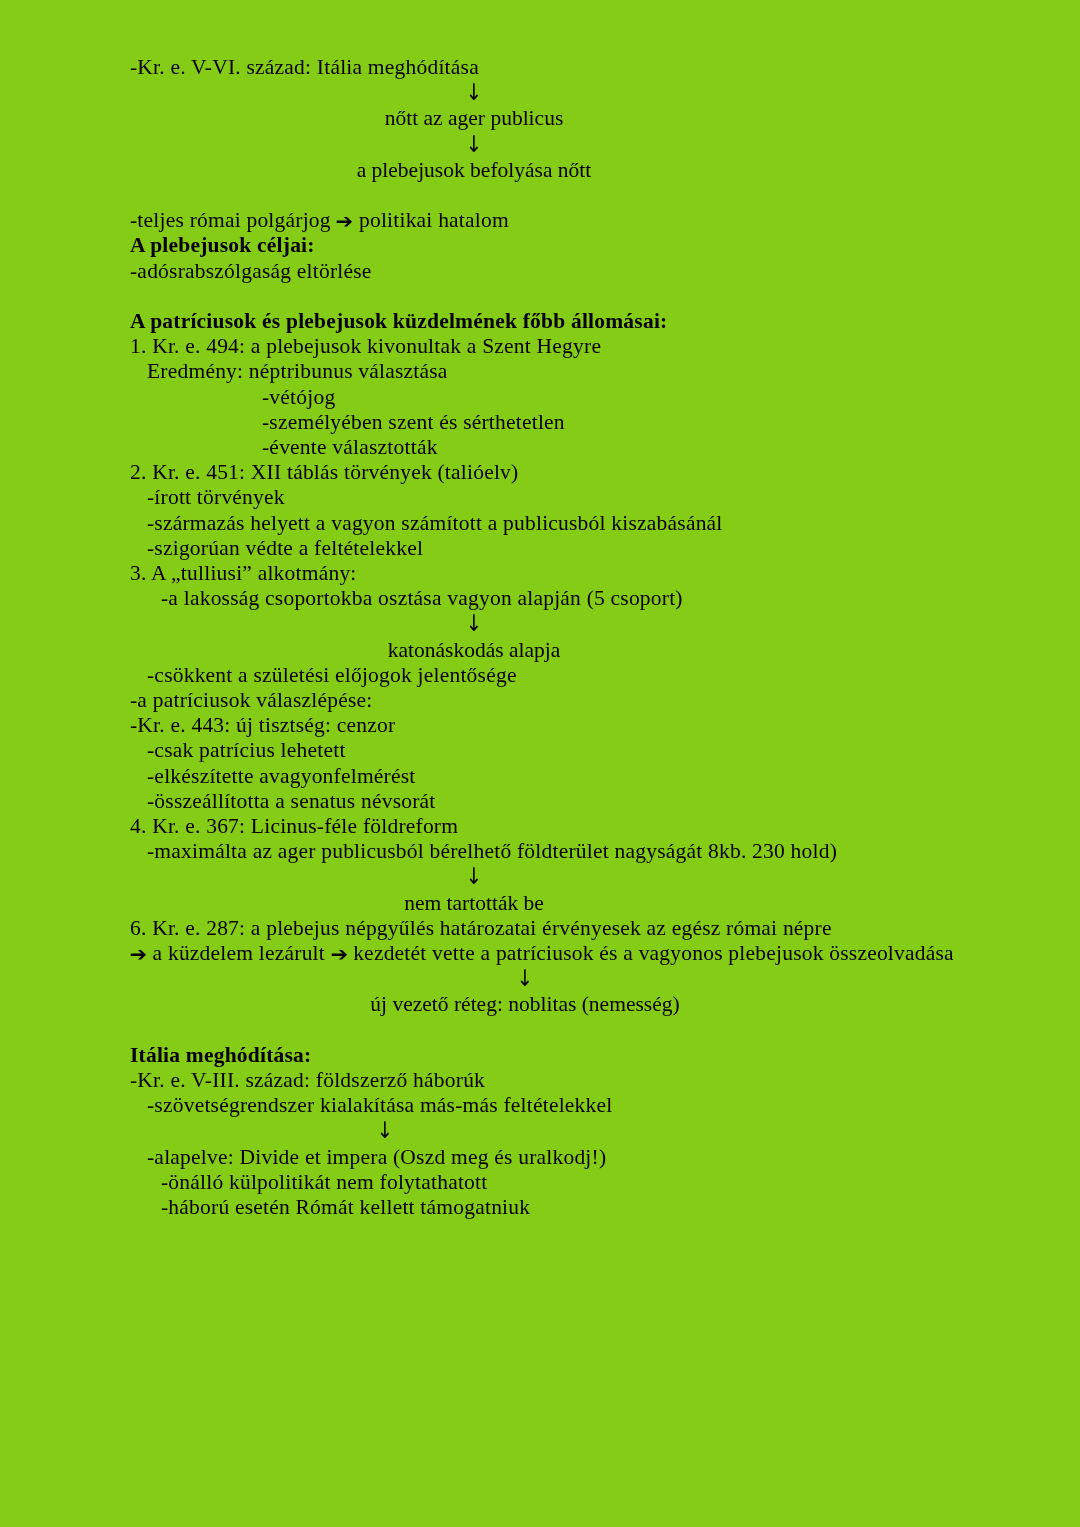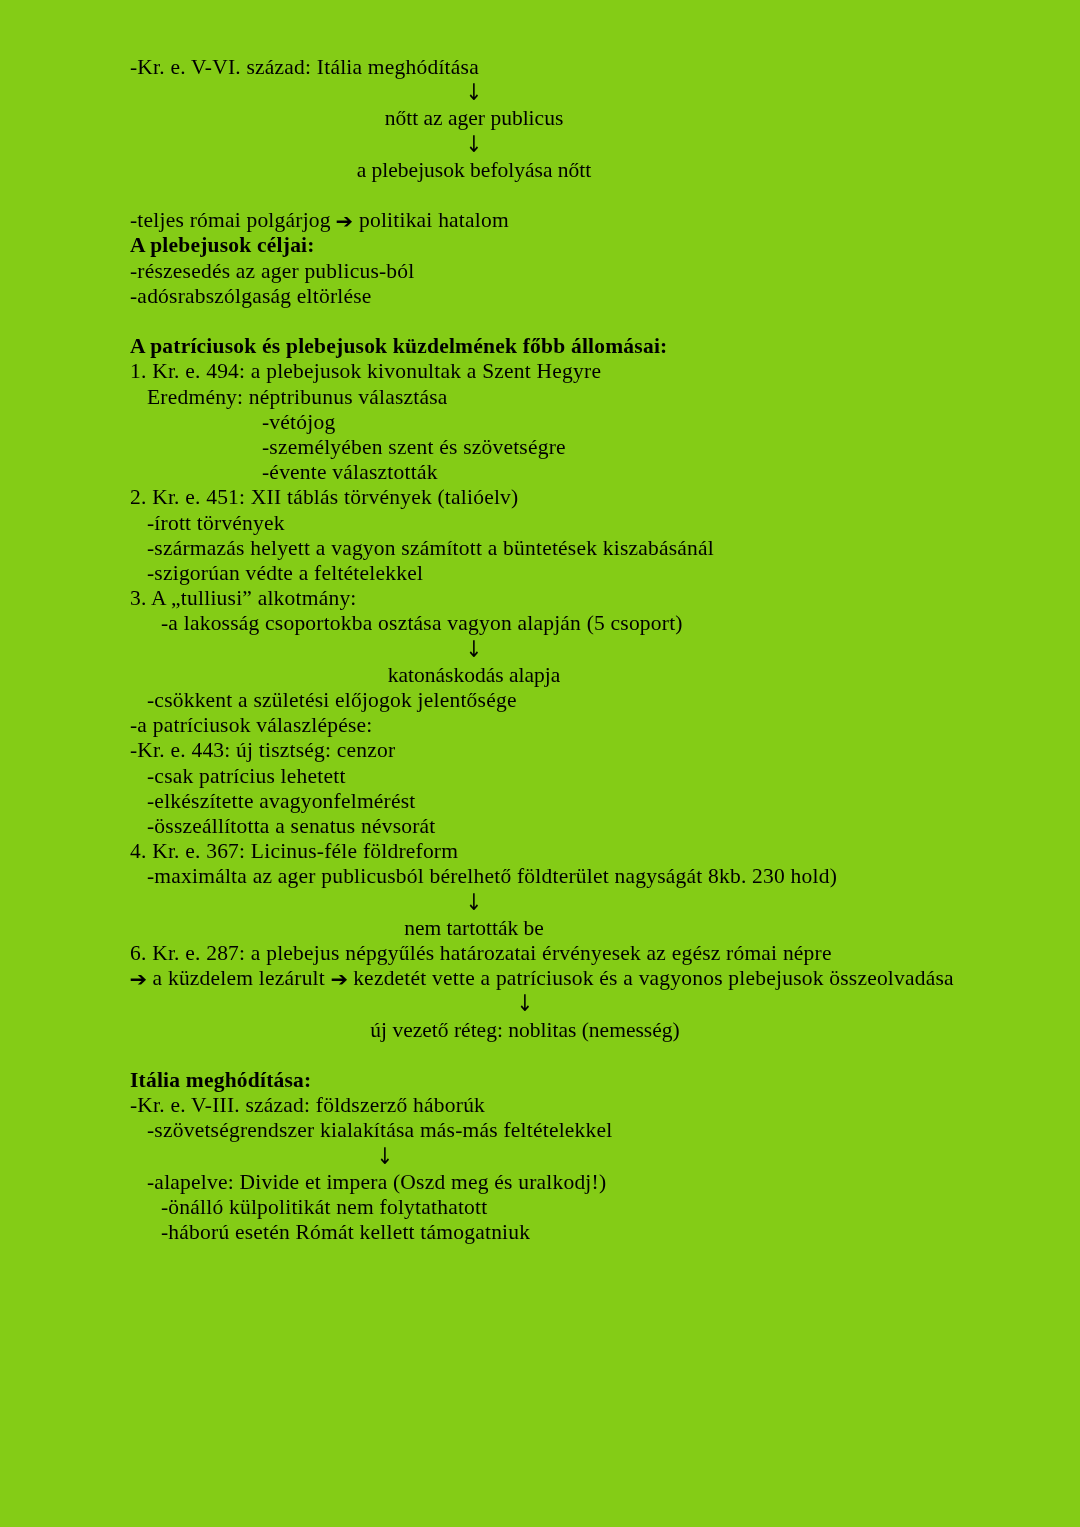--- a/index.html
+++ b/index.html
@@ -105,34 +105,33 @@
         <div class="line ind-0">-Kr. e. V-VI. század: Itália meghódítása</div>
         <div class="center-line mid"><span class="arrow-down">↓</span></div>
         <div class="center-line mid">nőtt az ager publicus</div>
         <div class="center-line mid"><span class="arrow-down">↓</span></div>
         <div class="center-line mid">a plebejusok befolyása nőtt</div>
       </div>
       <div class="spacer"></div>
       <div>
         <div class="line ind-0"><span>-teljes római polgárjog </span><span class="arrow-right">➔</span><span> politikai hatalom</span></div>
         <div class="line ind-0 bold">A plebejusok céljai:</div>
-        <div class="line ind-0">-részesedés az ager publicus-ból</div>
         <div class="line ind-0">-adósrabszólgaság eltörlése</div>
       </div>
       <div class="spacer"></div>
       <div>
         <div class="line ind-0 bold">A patríciusok és plebejusok küzdelmének főbb állomásai:</div>
         <div class="line ind-0">1. Kr. e. 494: a plebejusok kivonultak a Szent Hegyre</div>
         <div class="line ind-1">Eredmény: néptribunus választása</div>
         <div class="line ind-3">-vétójog</div>
-        <div class="line ind-3">-személyében szent és szövetségre</div>
+        <div class="line ind-3">-személyében szent és sérthetetlen</div>
         <div class="line ind-3">-évente választották</div>
         <div class="line ind-0">2. Kr. e. 451: XII táblás törvények (talióelv)</div>
         <div class="line ind-1">-írott törvények</div>
-        <div class="line ind-1">-származás helyett a vagyon számított a büntetések kiszabásánál</div>
+        <div class="line ind-1">-származás helyett a vagyon számított a publicusból kiszabásánál</div>
         <div class="line ind-1">-szigorúan védte a feltételekkel</div>
         <div class="line ind-0">3. A „tulliusi” alkotmány:</div>
         <div class="line ind-2">-a lakosság csoportokba osztása vagyon alapján (5 csoport)</div>
         <div class="center-line mid"><span class="arrow-down">↓</span></div>
         <div class="center-line mid">katonáskodás alapja</div>
         <div class="line ind-1">-csökkent a születési előjogok jelentősége</div>
         <div class="line ind-0">-a patríciusok válaszlépése:</div>
         <div class="line ind-0">-Kr. e. 443: új tisztség: cenzor</div>
         <div class="line ind-1">-csak patrícius lehetett</div>
         <div class="line ind-1">-elkészítette avagyonfelmérést</div>

